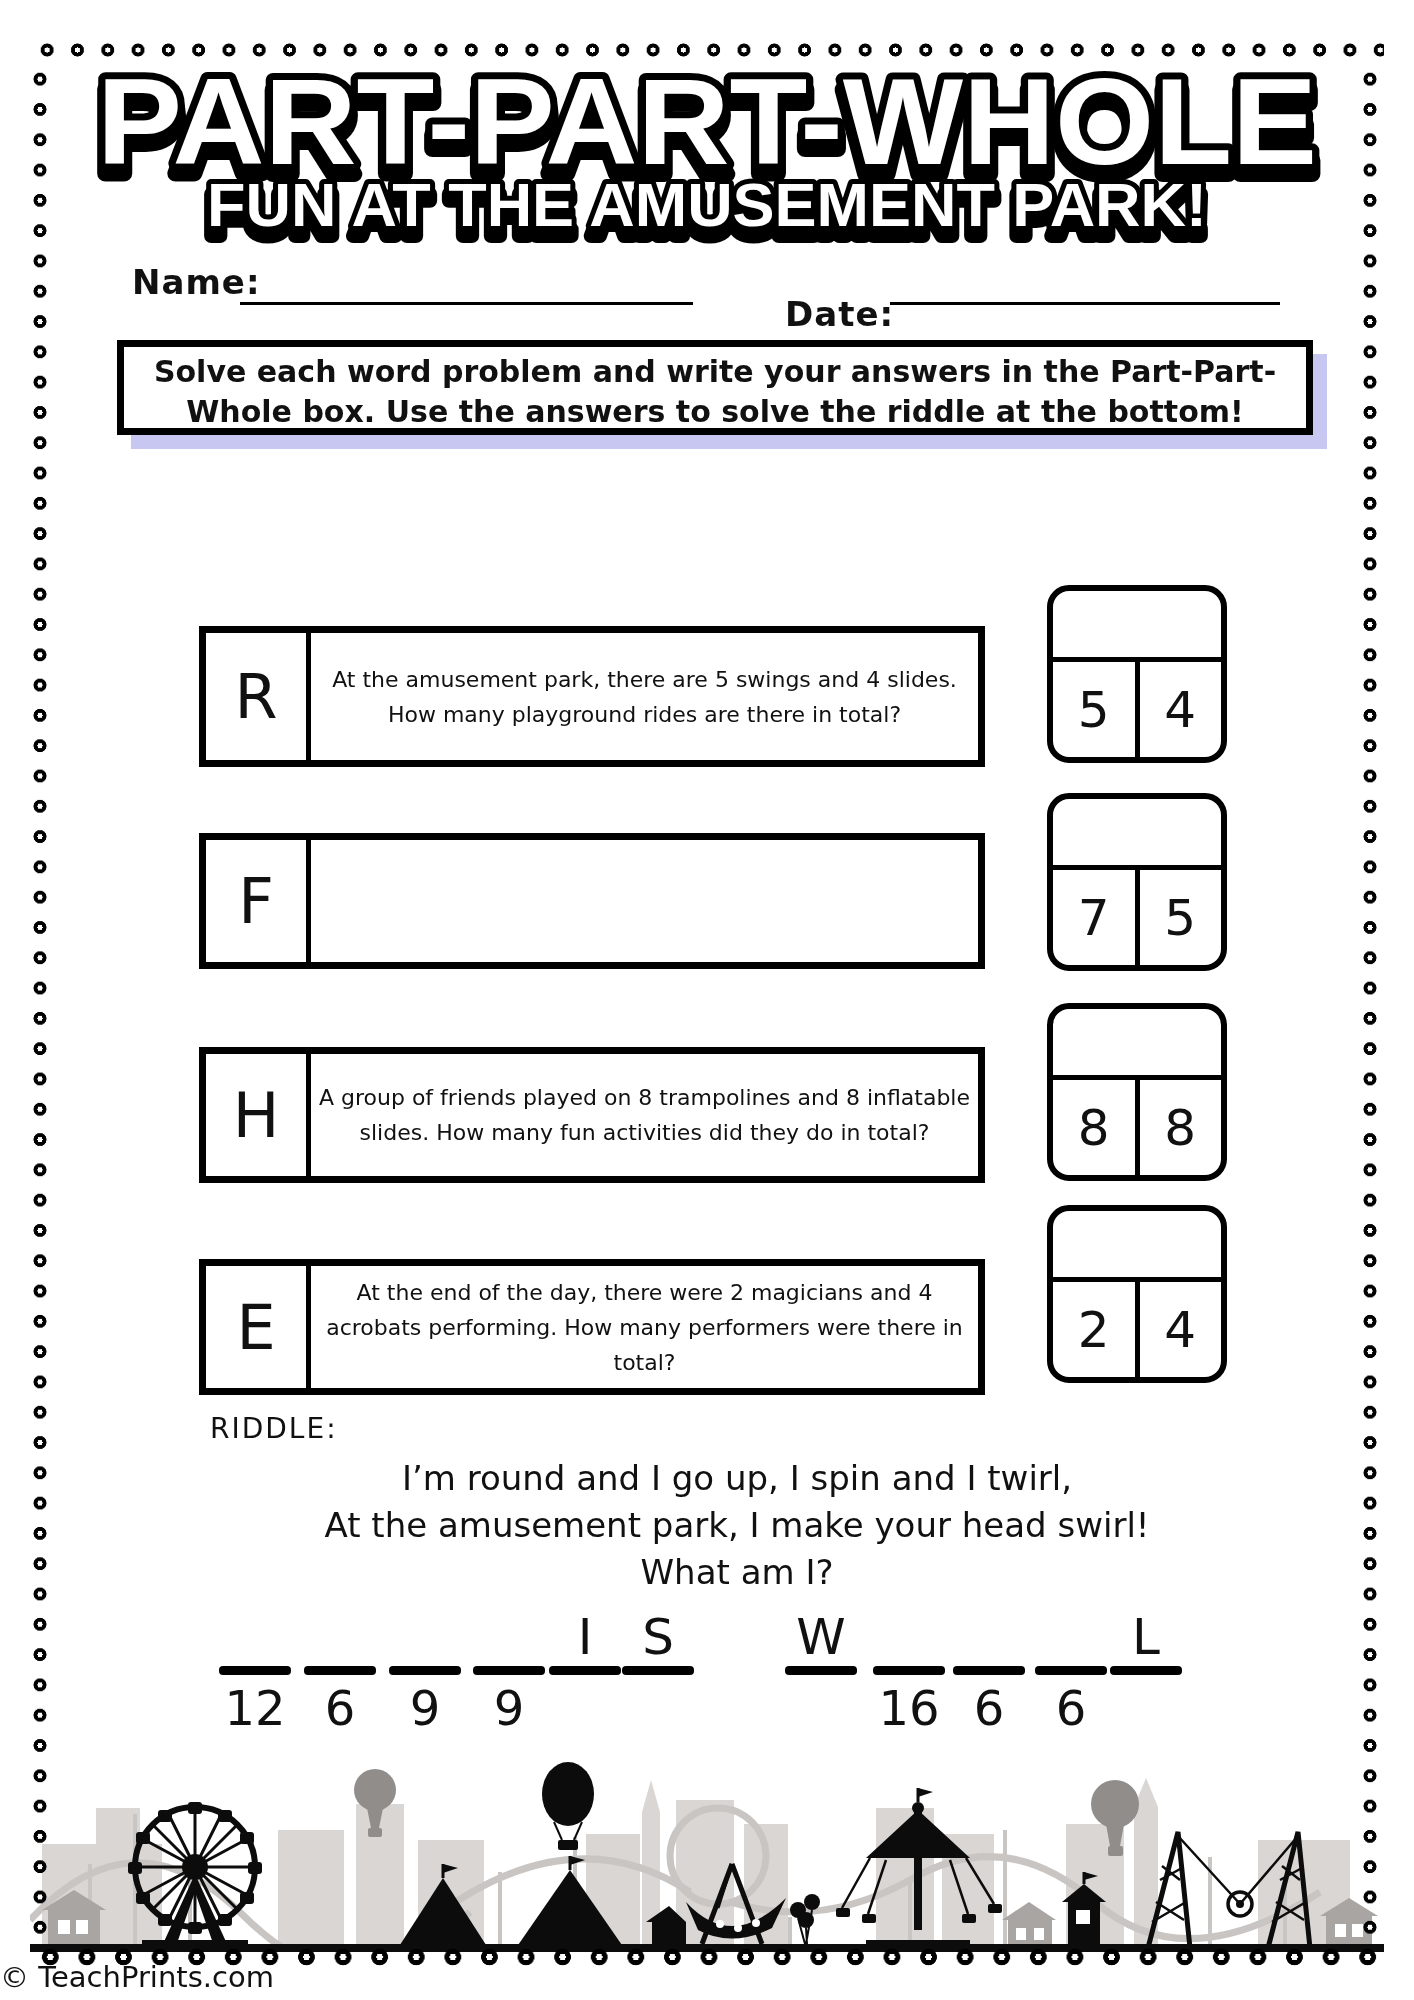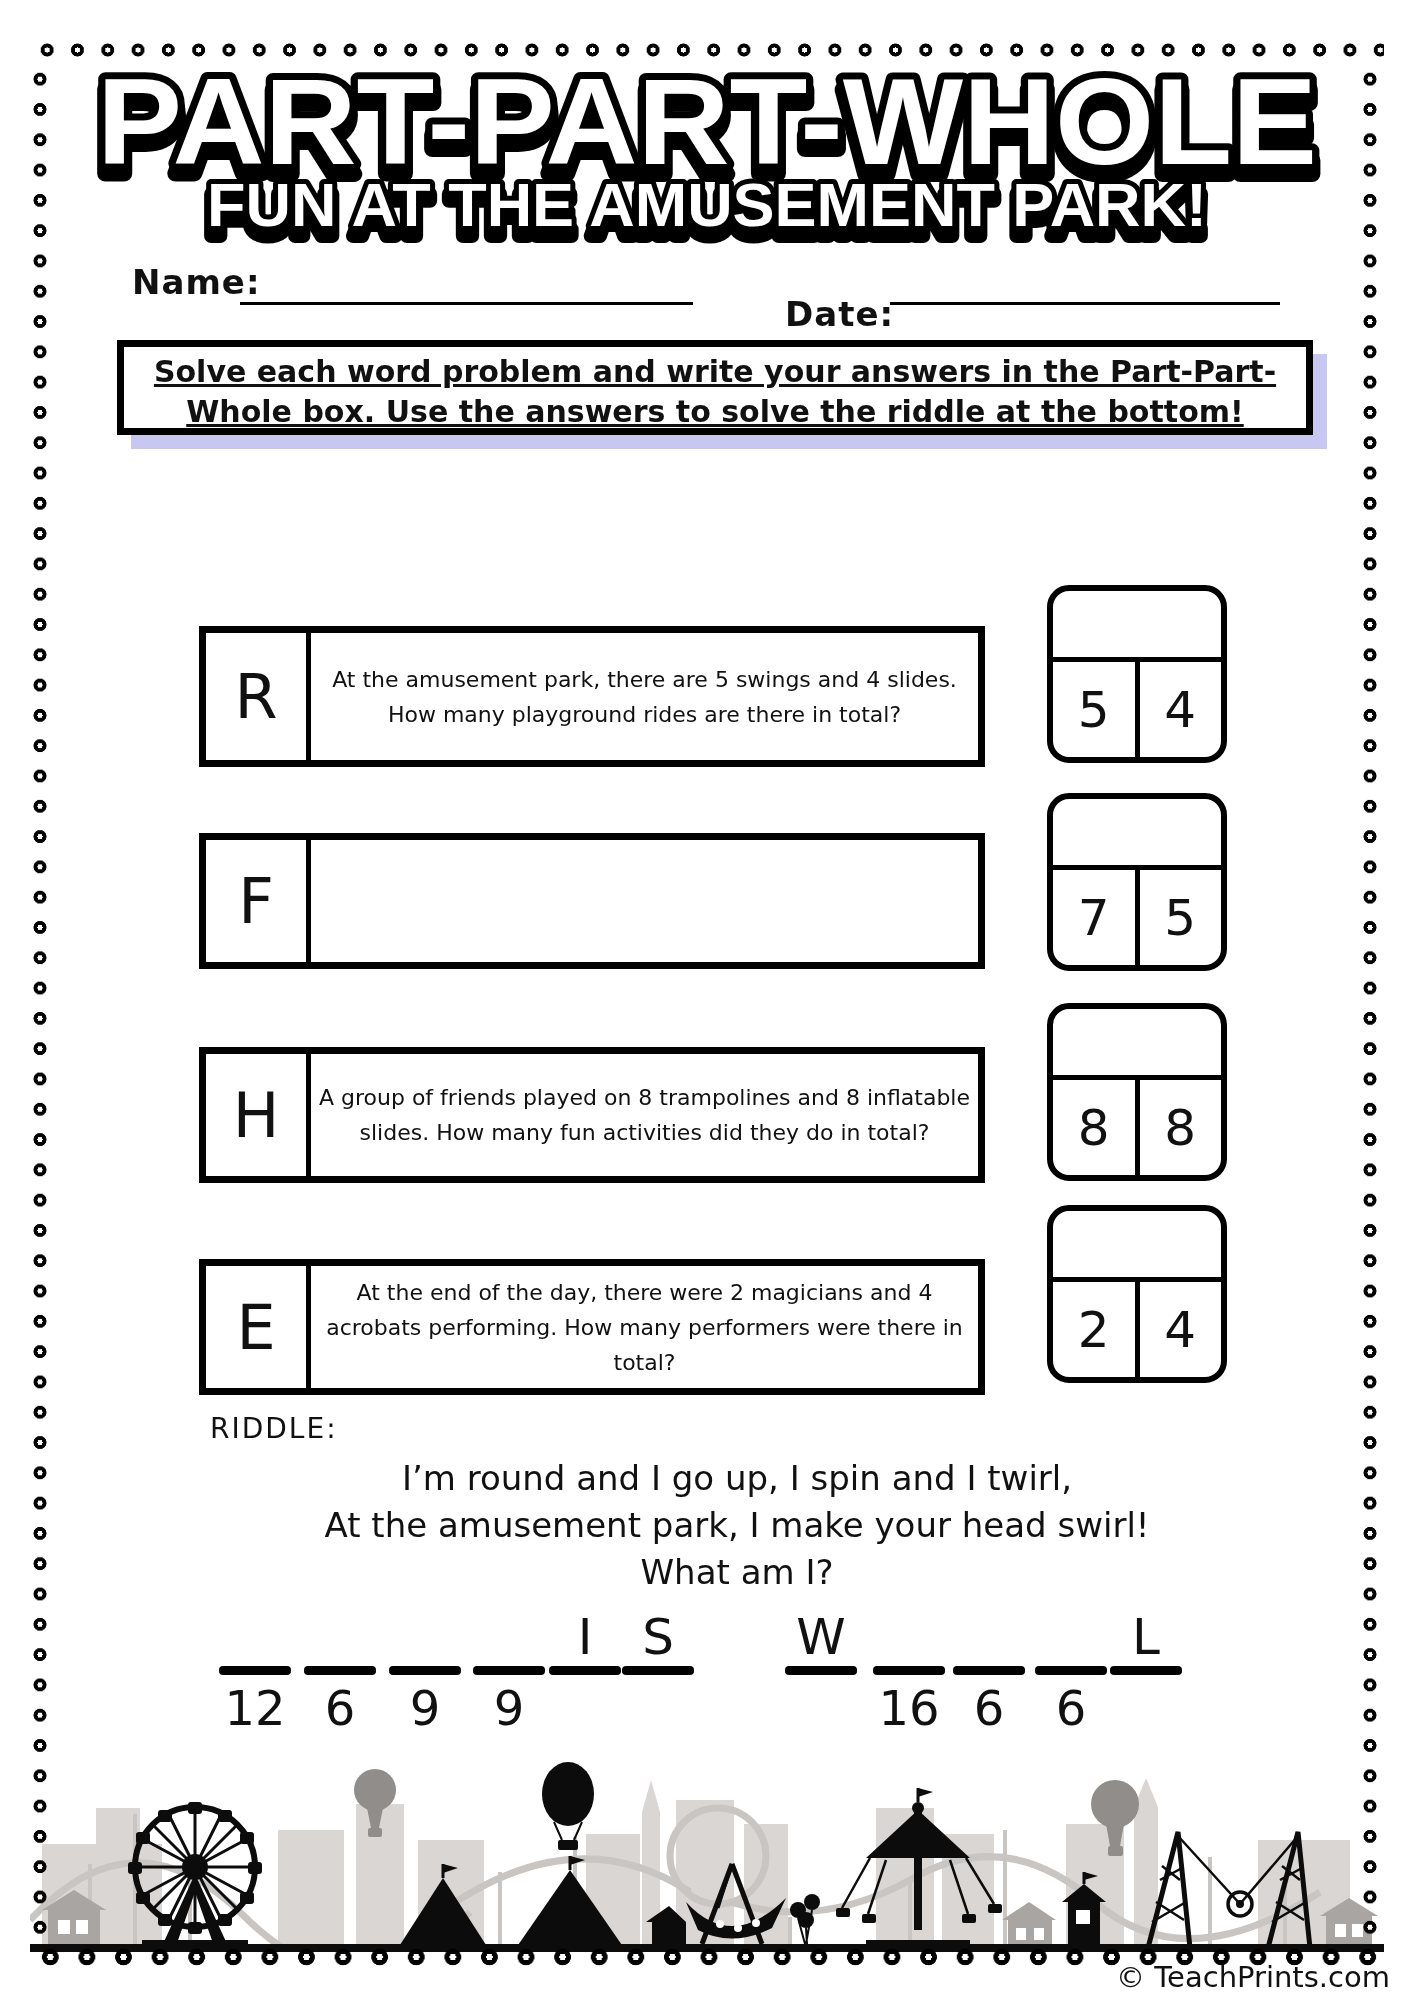--- a/index.html
+++ b/index.html
@@ -25,21 +25,21 @@
     font-family:"Liberation Sans",sans-serif;font-weight:bold;font-size:62px;text-anchor:middle;}
   .s-main{fill:#fff;stroke:#000;stroke-width:10;paint-order:stroke;stroke-linejoin:round;
     font-family:"Liberation Sans",sans-serif;font-weight:bold;font-size:62px;text-anchor:middle;}
   
   .field-label{position:absolute;font-size:34px;font-weight:bold;letter-spacing:1px;}
   .write-line{position:absolute;border-bottom:3px solid #000;height:1px;}
   
   .instr{position:absolute;left:117px;top:340px;width:1182px;height:76px;
     border:7px solid #000;background:#fff;box-shadow:14px 14px 0 0 var(--lav);
     text-align:center;padding-top:5px;}
-  .instr div{font-size:30px;font-weight:bold;line-height:40px;text-decoration:underline;}
+  .instr div{font-size:30px;font-weight:bold;line-height:40px;}
   
   .prob{position:absolute;left:199px;width:772px;border:7px solid #000;background:#fff;display:flex;}
   .prob-letter{width:100px;border-right:5px solid #000;display:flex;align-items:center;justify-content:center;
     font-size:62px;}
   .prob-text{flex:1;display:flex;align-items:center;justify-content:center;text-align:center;
     font-size:22px;line-height:35px;padding:4px 0;}
   
   .ppw{position:absolute;left:1047px;width:168px;height:166px;border:6px solid #000;border-radius:22px;
     background:#fff;display:flex;flex-direction:column;}
   .ppw-whole{height:66px;border-bottom:5px solid #000;}
@@ -50,21 +50,21 @@
   .riddle-label{position:absolute;left:210px;top:1412px;font-size:28px;letter-spacing:2px;}
   .riddle-lines{position:absolute;left:237px;top:1455px;width:1000px;text-align:center;
     font-size:34px;line-height:47px;}
   
   .slot{position:absolute;top:1606px;width:72px;text-align:center;}
   .slot .above{height:58px;line-height:62px;font-size:50px;}
   .slot .bar{height:9px;background:#000;border-radius:4px;margin-top:2px;}
   .slot .below{height:60px;line-height:66px;font-size:48px;}
   
   .park-svg{position:absolute;left:30px;top:1752px;width:1354px;height:200px;z-index:1;}
-  .copyright{position:absolute;left:0;top:1960px;width:1390px;text-align:right;font-size:29px;z-index:7;}
+  .copyright{position:absolute;left:0;top:1960px;width:1390px;text-align:left;font-size:29px;z-index:7;}
 </style>
 </head>
 <body>
 
 <div class="page" style="--lav:#c7c7f2;">
 
   <div class="dots-h" style="left:32px;top:39px;width:1352px;"></div>
   <div class="dots-v" style="left:29px;top:64px;height:1878px;"></div>
   <div class="dots-v" style="left:1359px;top:64px;height:1878px;"></div>
   <div class="dots-bottom" style="left:32px;top:1944px;width:1352px;"></div>

